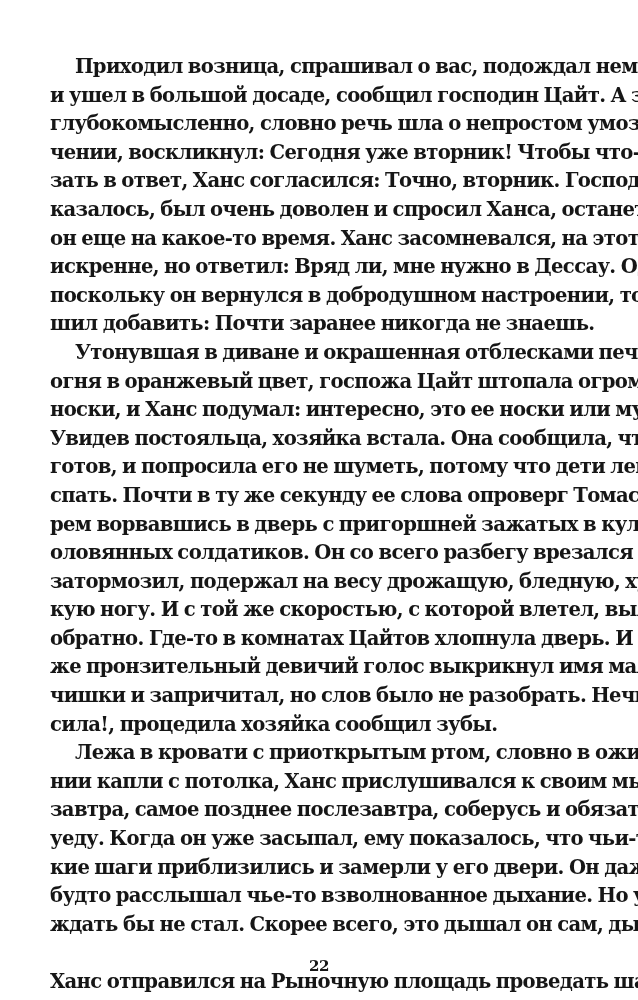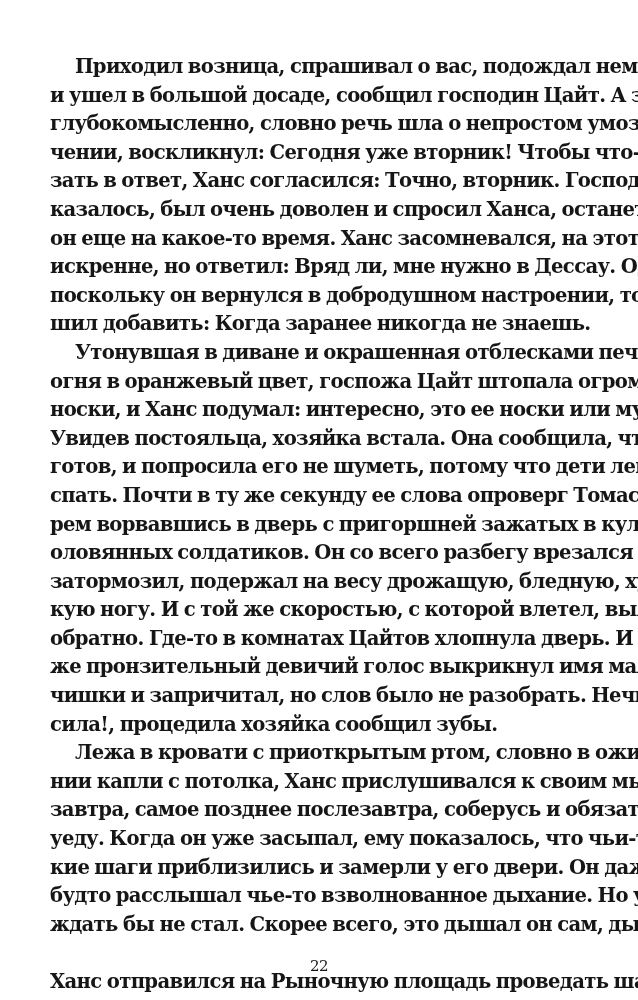--- a/index.html
+++ b/index.html
@@ -42,40 +42,40 @@
     .gap {
       height: 29px;
     }
     .page-number {
       position: absolute;
       left: 0;
       width: 638px;
       top: 957px;
       text-align: center;
       font-size: 15px;
-      font-weight: normal;
+      font-weight: bold;
       letter-spacing: -0.5px;
     }
   </style>
 </head>
 <body>
 
 <div class="page">
 
   <div>
     <span class="line indent">Приходил возница, спрашивал о вас, подождал немного</span>
     <span class="line">и ушел в большой досаде, сообщил господин Цайт. А затем</span>
     <span class="line">глубокомысленно, словно речь шла о непростом умозаклю-</span>
     <span class="line">чении, воскликнул: Сегодня уже вторник! Чтобы что-то ска-</span>
     <span class="line">зать в ответ, Ханс согласился: Точно, вторник. Господин Цайт,</span>
     <span class="line">казалось, был очень доволен и спросил Ханса, останется ли</span>
     <span class="line">он еще на какое-то время. Ханс засомневался, на этот раз</span>
     <span class="line">искренне, но ответил: Вряд ли, мне нужно в Дессау. Однако</span>
     <span class="line">поскольку он вернулся в добродушном настроении, то ре-</span>
-    <span class="line last">шил добавить: Когда заранее никогда не знаешь.</span>
+    <span class="line last">шил добавить: Почти заранее никогда не знаешь.</span>
   </div>
 
   <div>
     <span class="line indent">Утонувшая в диване и окрашенная отблесками печного</span>
     <span class="line">огня в оранжевый цвет, госпожа Цайт штопала огромные</span>
     <span class="line">носки, и Ханс подумал: интересно, это ее носки или мужа?</span>
     <span class="line">Увидев постояльца, хозяйка встала. Она сообщила, что ужин</span>
     <span class="line">готов, и попросила его не шуметь, потому что дети легли</span>
     <span class="line">спать. Почти в ту же секунду ее слова опроверг Томас, вих-</span>
     <span class="line">рем ворвавшись в дверь с пригоршней зажатых в кулаке</span>

